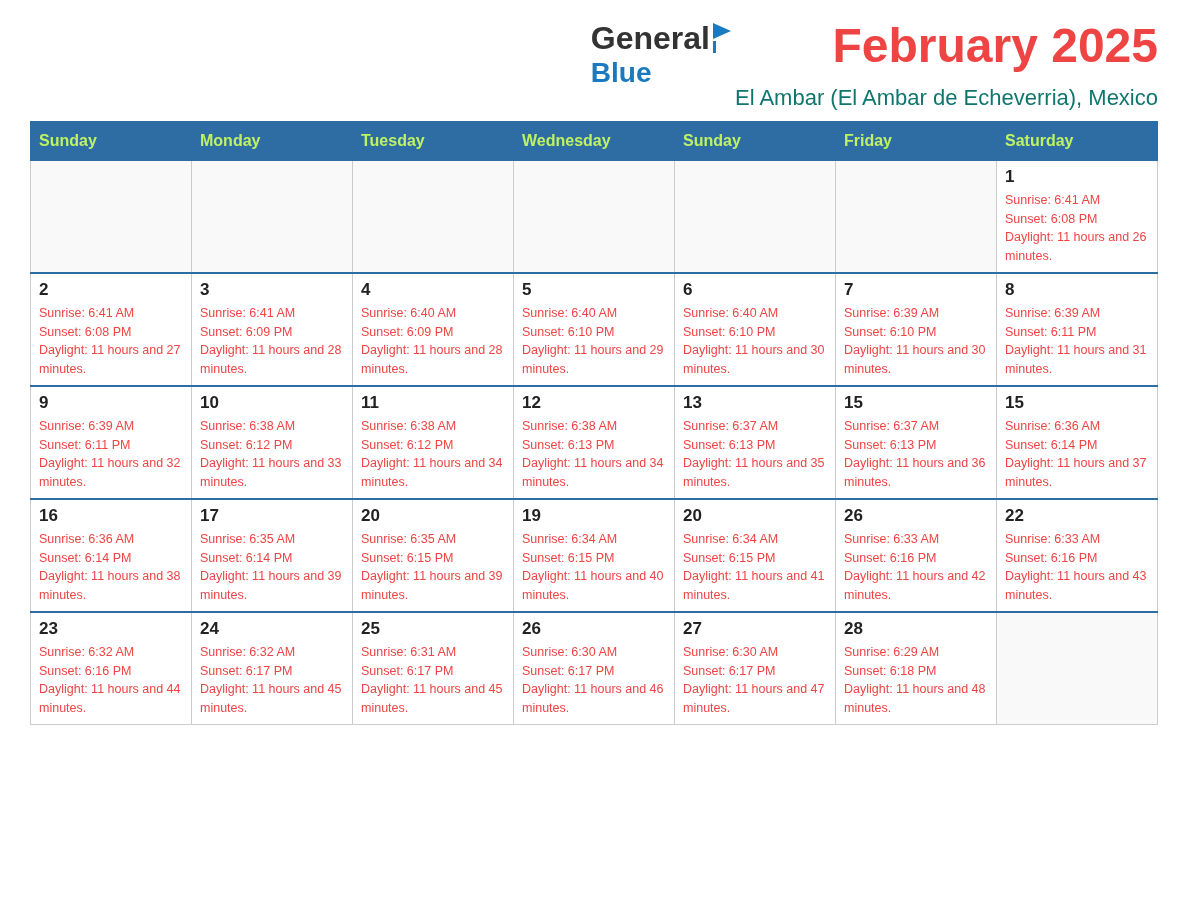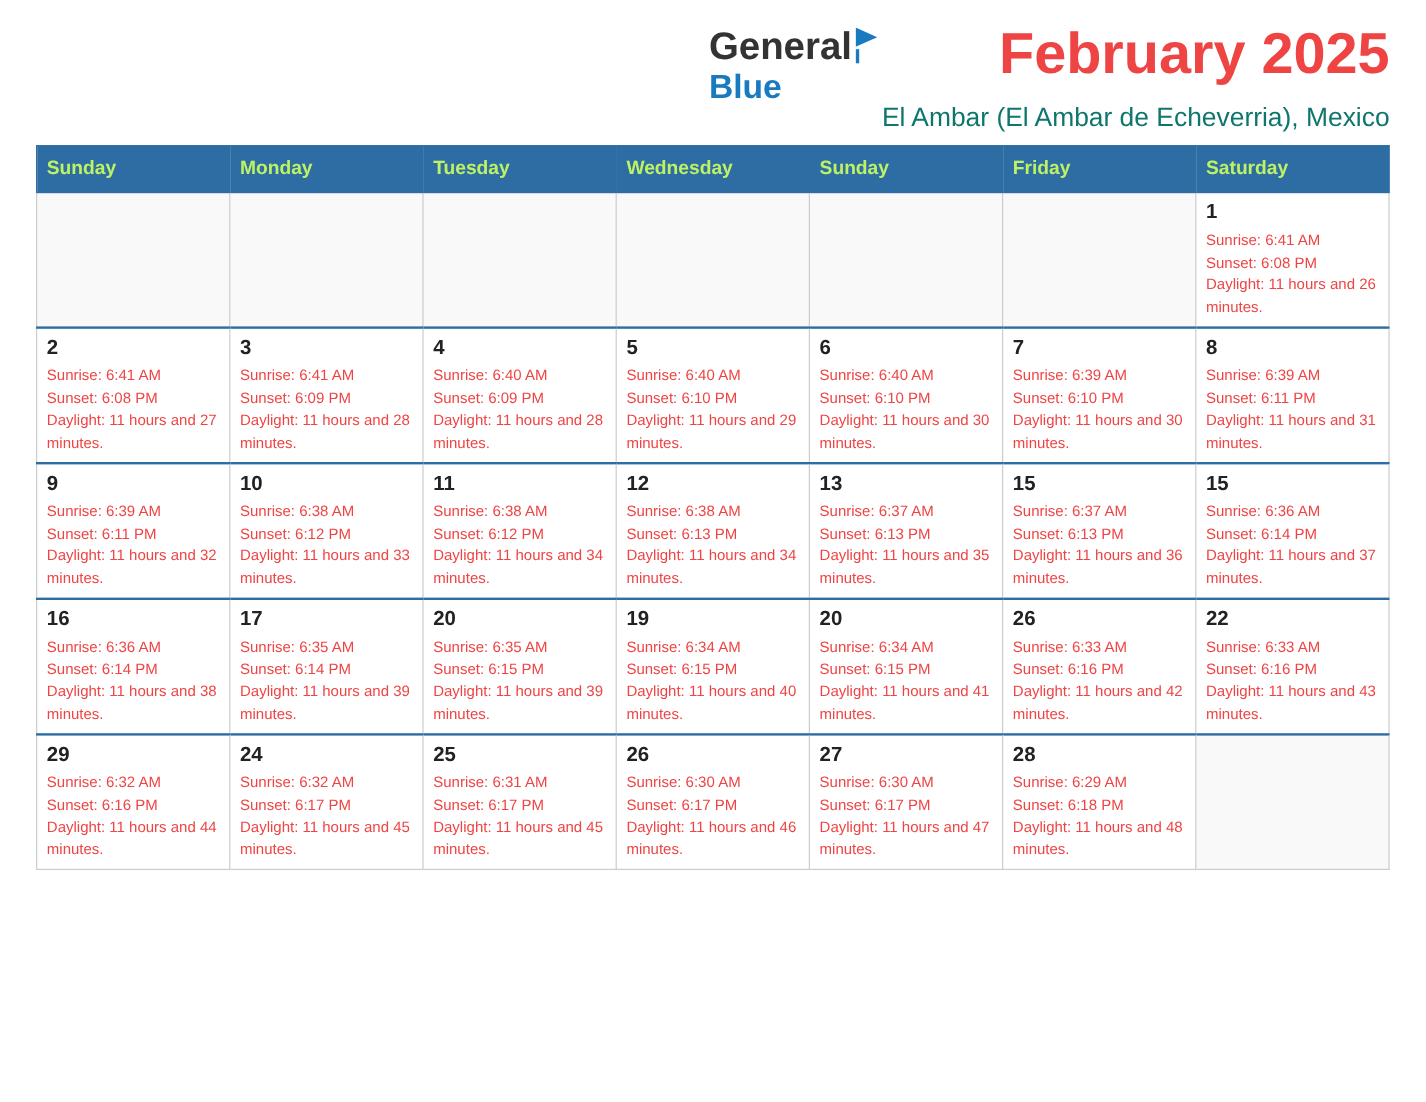--- a/index.html
+++ b/index.html
@@ -233,21 +233,21 @@
           <span class="day-number">26</span>
           <div class="day-info">Sunrise: 6:33 AM<br>Sunset: 6:16 PM<br>Daylight: 11 hours and 42 minutes.</div>
         </td>
         <td>
           <span class="day-number">22</span>
           <div class="day-info">Sunrise: 6:33 AM<br>Sunset: 6:16 PM<br>Daylight: 11 hours and 43 minutes.</div>
         </td>
       </tr>
       <tr class="row-border">
         <td>
-          <span class="day-number">29</span>
+          <span class="day-number">23</span>
           <div class="day-info">Sunrise: 6:32 AM<br>Sunset: 6:16 PM<br>Daylight: 11 hours and 44 minutes.</div>
         </td>
         <td>
           <span class="day-number">24</span>
           <div class="day-info">Sunrise: 6:32 AM<br>Sunset: 6:17 PM<br>Daylight: 11 hours and 45 minutes.</div>
         </td>
         <td>
           <span class="day-number">25</span>
           <div class="day-info">Sunrise: 6:31 AM<br>Sunset: 6:17 PM<br>Daylight: 11 hours and 45 minutes.</div>
         </td>

